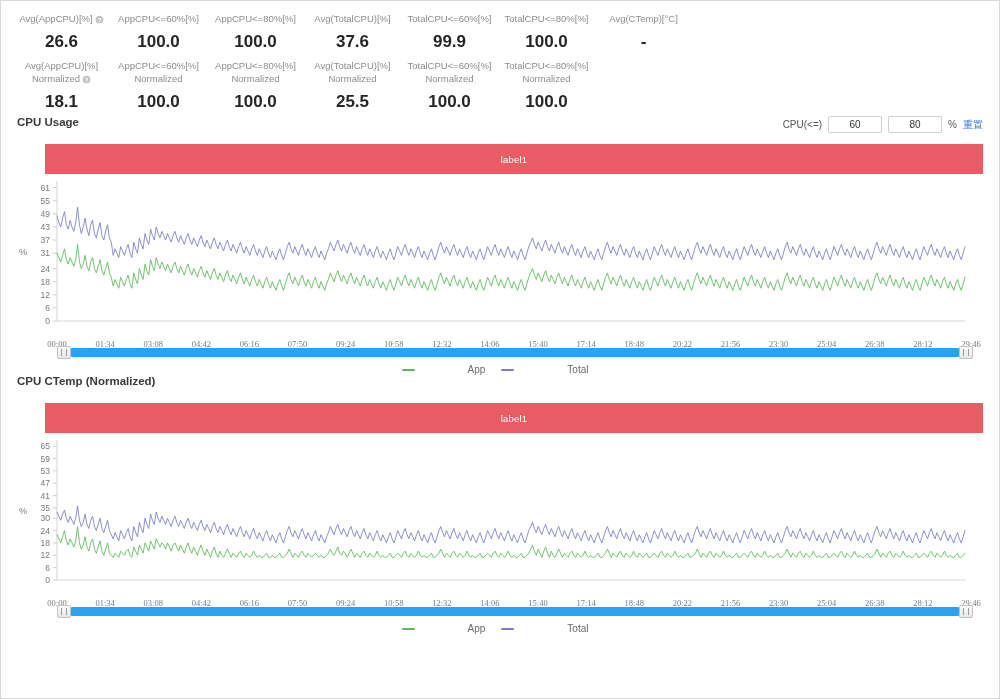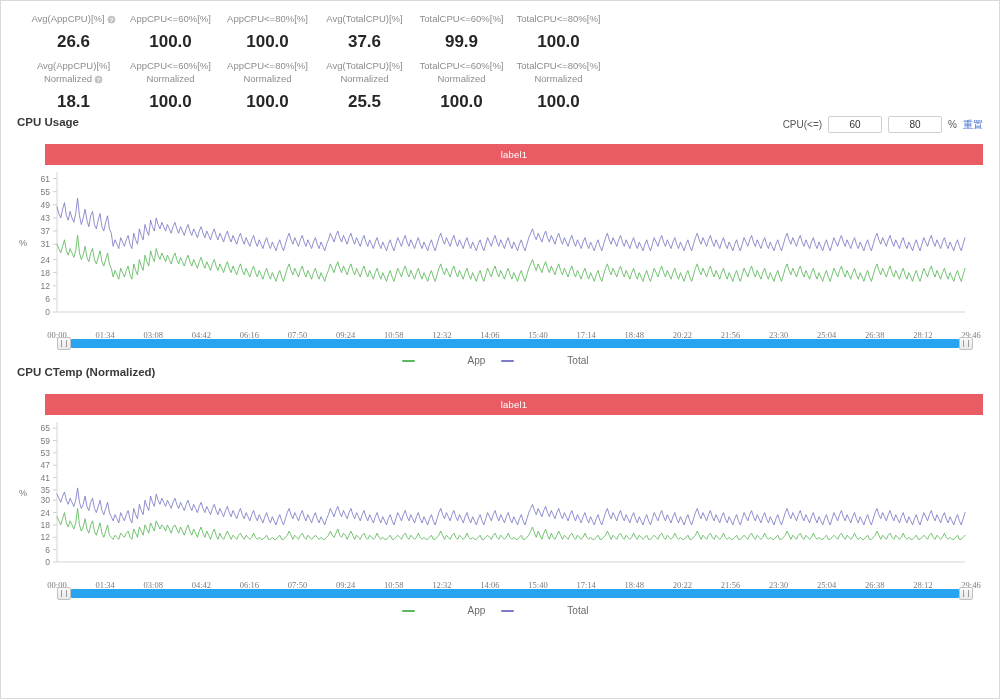--- a/index.html
+++ b/index.html
@@ -48,21 +48,21 @@
     align-items: center;
     justify-content: center;
     cursor: pointer;
   }
   .collapse-btn svg { display: block; }
 
   
   .stats-block { padding: 6px 0 2px 0; }
   .stats-row {
     display: flex;
-    padding: 0 24px;
+    padding: 0 12px;
   }
   .stat {
     width: 97px;
     text-align: center;
     padding: 5px 0 2px 0;
   }
   .stat-label {
     font-size: 9.5px;
     color: #8d8d8d;
     line-height: 13px;
@@ -118,21 +118,21 @@
   .ctrl-pct { font-size: 10px; color: #555; }
   .ctrl-link {
     font-size: 10px;
     color: #3b6fd4;
     text-decoration: none;
     cursor: pointer;
   }
 
   .label-band {
     margin: 2px 0 0 28px;
-    height: 21px;
+    height: 30px;
     background: #ea5c64;
     color: #fff;
     font-size: 9.5px;
     display: flex;
     align-items: center;
     justify-content: center;
     letter-spacing: .2px;
   }
 
   .plot-wrap {
@@ -250,20 +250,24 @@
           <div class="stat-label">Avg(TotalCPU)[%]</div>
           <div class="stat-value">37.6</div>
         </div>
         <div class="stat">
           <div class="stat-label">TotalCPU&lt;=60%[%]</div>
           <div class="stat-value">99.9</div>
         </div>
         <div class="stat">
           <div class="stat-label">TotalCPU&lt;=80%[%]</div>
           <div class="stat-value">100.0</div>
+        </div>
+        <div class="stat">
+          <div class="stat-label">Avg(CTemp)[°C]</div>
+          <div class="stat-value">-</div>
         </div>
       </div>
     <div class="stats-row" id="row2">
         <div class="stat">
           <div class="stat-label">Avg(AppCPU)[%]</div>
           <div class="stat-label">Normalized<svg width="9" height="9" viewBox="0 0 10 10" class="help-ico">
               <circle cx="5" cy="5" r="4.3" fill="#c4c4c4"></circle>
               <text x="5" y="7.4" text-anchor="middle" font-size="6.6" fill="#fff" font-family="&quot;Liberation Sans&quot;, sans-serif" font-weight="bold">?</text>
             </svg></div>
           <div class="stat-value">18.1</div>

